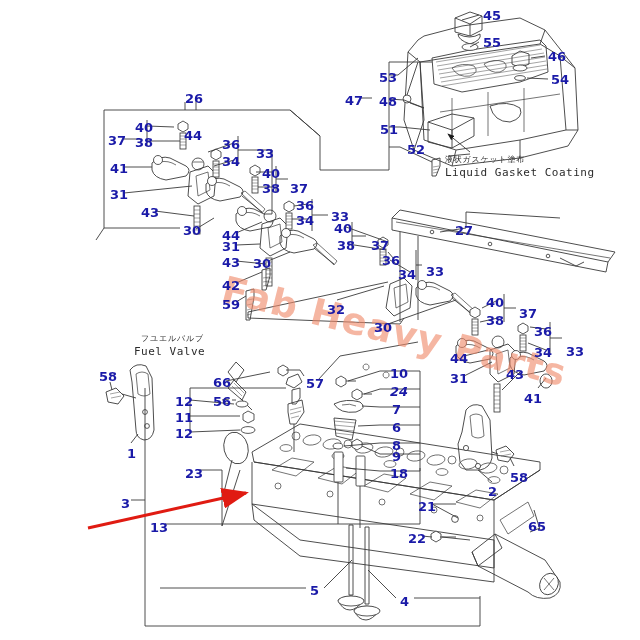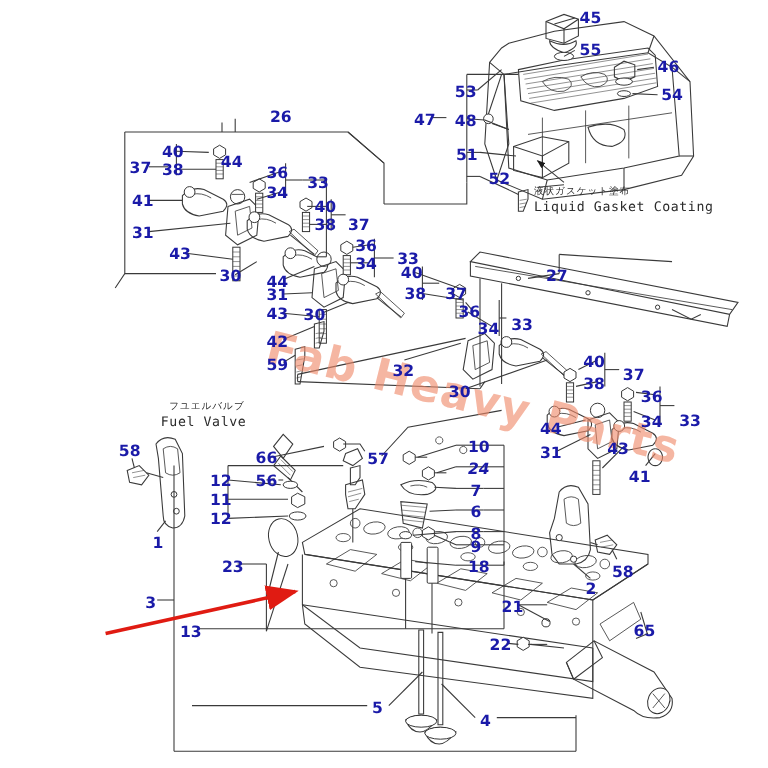--- a/index.html
+++ b/index.html
@@ -664,21 +664,21 @@
   <div id="callout-layer">
       <div class="callout" style="left: 483px; top: 9px;">45</div>
       <div class="callout" style="left: 483px; top: 36px;">55</div>
       <div class="callout" style="left: 548px; top: 50px;">46</div>
       <div class="callout" style="left: 551px; top: 73px;">54</div>
       <div class="callout" style="left: 379px; top: 71px;">53</div>
       <div class="callout" style="left: 345px; top: 94px;">47</div>
       <div class="callout" style="left: 379px; top: 95px;">48</div>
       <div class="callout" style="left: 380px; top: 123px;">51</div>
       <div class="callout" style="left: 380px; top: 143px; margin-left: 27px;">52</div>
-      <div class="callout" style="left: 185px; top: 92px; margin-left: 40px;">26</div>
+      <div class="callout" style="left: 185px; top: 92px;">26</div>
       <div class="callout" style="left: 135px; top: 121px;">40</div>
       <div class="callout" style="left: 108px; top: 134px;">37</div>
       <div class="callout" style="left: 135px; top: 136px;">38</div>
       <div class="callout" style="left: 184px; top: 129px;">44</div>
       <div class="callout" style="left: 222px; top: 138px;">36</div>
       <div class="callout" style="left: 256px; top: 147px;">33</div>
       <div class="callout" style="left: 110px; top: 162px;">41</div>
       <div class="callout" style="left: 222px; top: 155px;">34</div>
       <div class="callout" style="left: 262px; top: 167px;">40</div>
       <div class="callout" style="left: 110px; top: 188px;">31</div>

